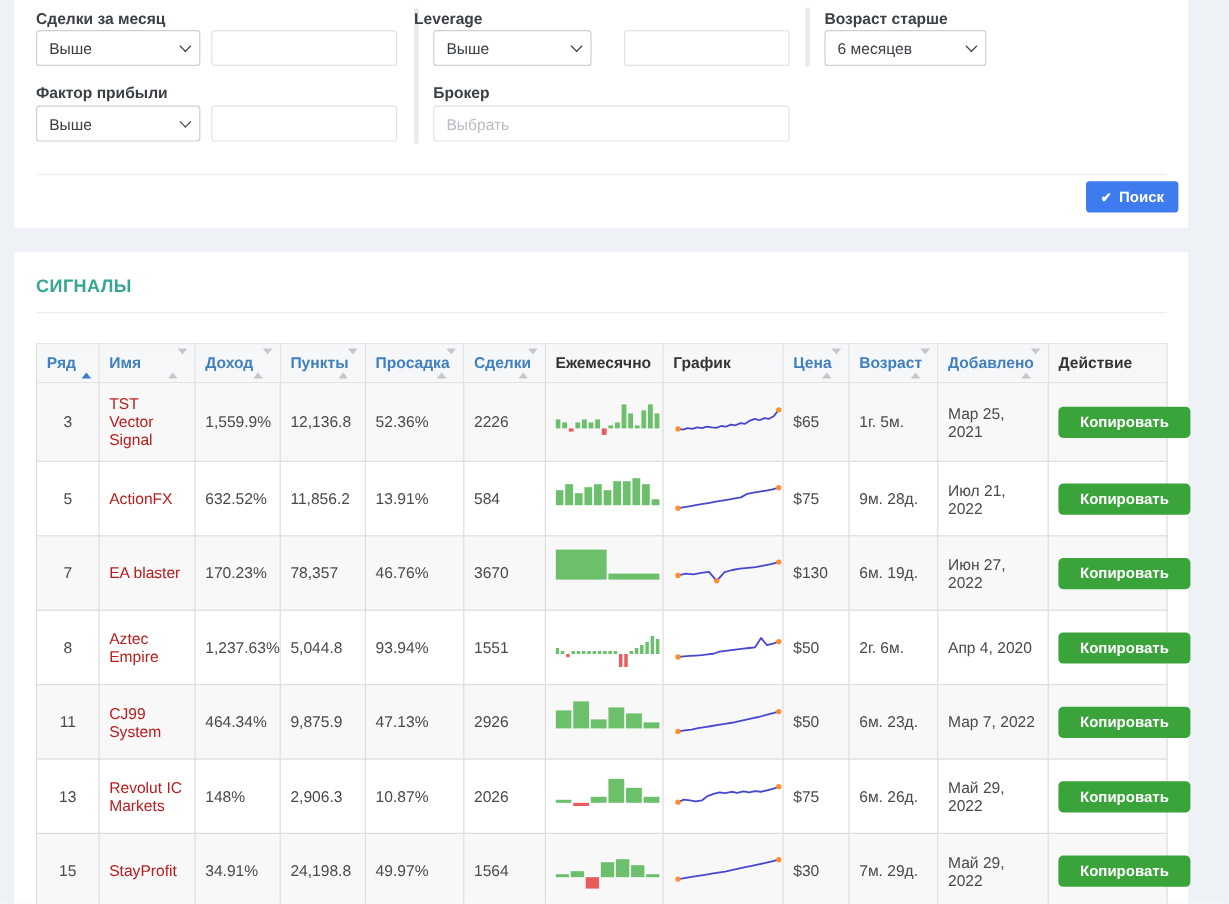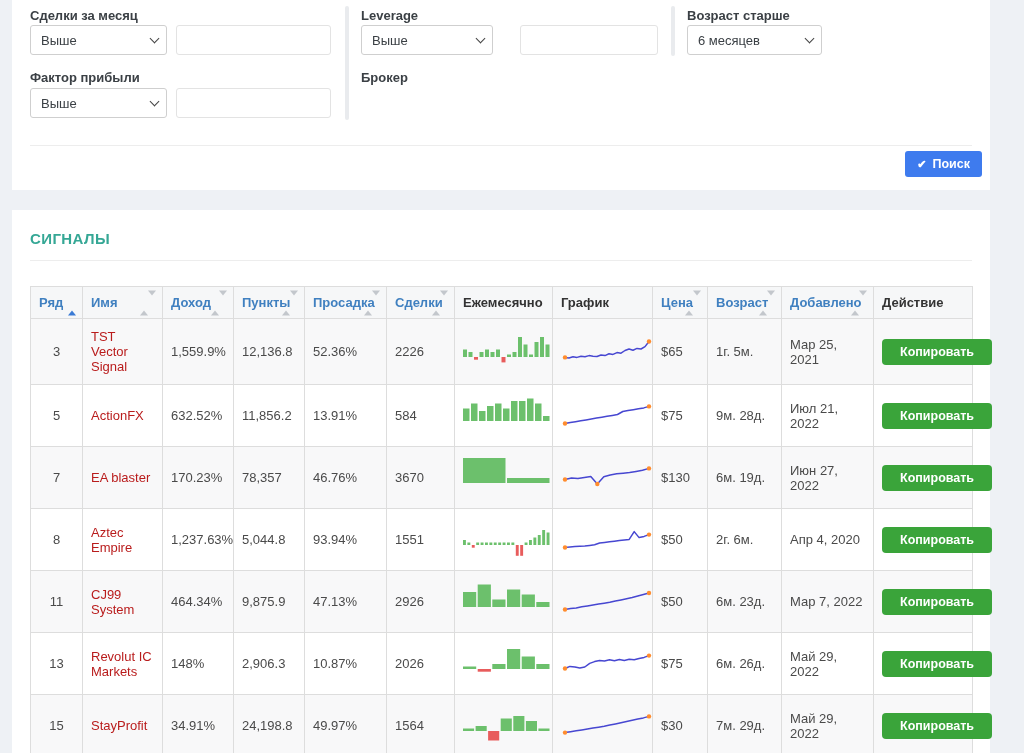--- a/index.html
+++ b/index.html
@@ -101,30 +101,31 @@
   <span class="sel-wrap" style="left:18px; top:88px; width:137px">
     <select>
       <option>Выше</option>
     </select>
     <span class="sel-chevron"></span>
   </span>
   <input class="txt-input" style="left: 164px; top: 88px; width: 155px;" type="text" value="">
 
   <div class="v-divider" style="left:333px; top:6px; height:114px"></div>
 
-  <span class="f-label" style="left:349px; top:8px">Leverage</span>
+  <span class="f-label" style="left:333px; top:8px">Leverage</span>
   <span class="sel-wrap" style="left:349px; top:25px; width:132px">
     <select>
       <option>Выше</option>
     </select>
     <span class="sel-chevron"></span>
   </span>
   <input class="txt-input" style="left: 508px; top: 25px; width: 138px;" type="text" value="">
 
   <span class="f-label" style="left:349px; top:70px">Брокер</span>
+  <input class="txt-input" style="left: 349px; top: 88px; width: 297px;" type="text" placeholder="Выбрать">
 
   <div class="v-divider" style="left:659px; top:6px; height:50px"></div>
 
   <span class="f-label" style="left:675px; top:8px">Возраст старше</span>
   <span class="sel-wrap" style="left:675px; top:25px; width:135px">
     <select>
       <option>6 месяцев</option>
     </select>
     <span class="sel-chevron"></span>
   </span>

